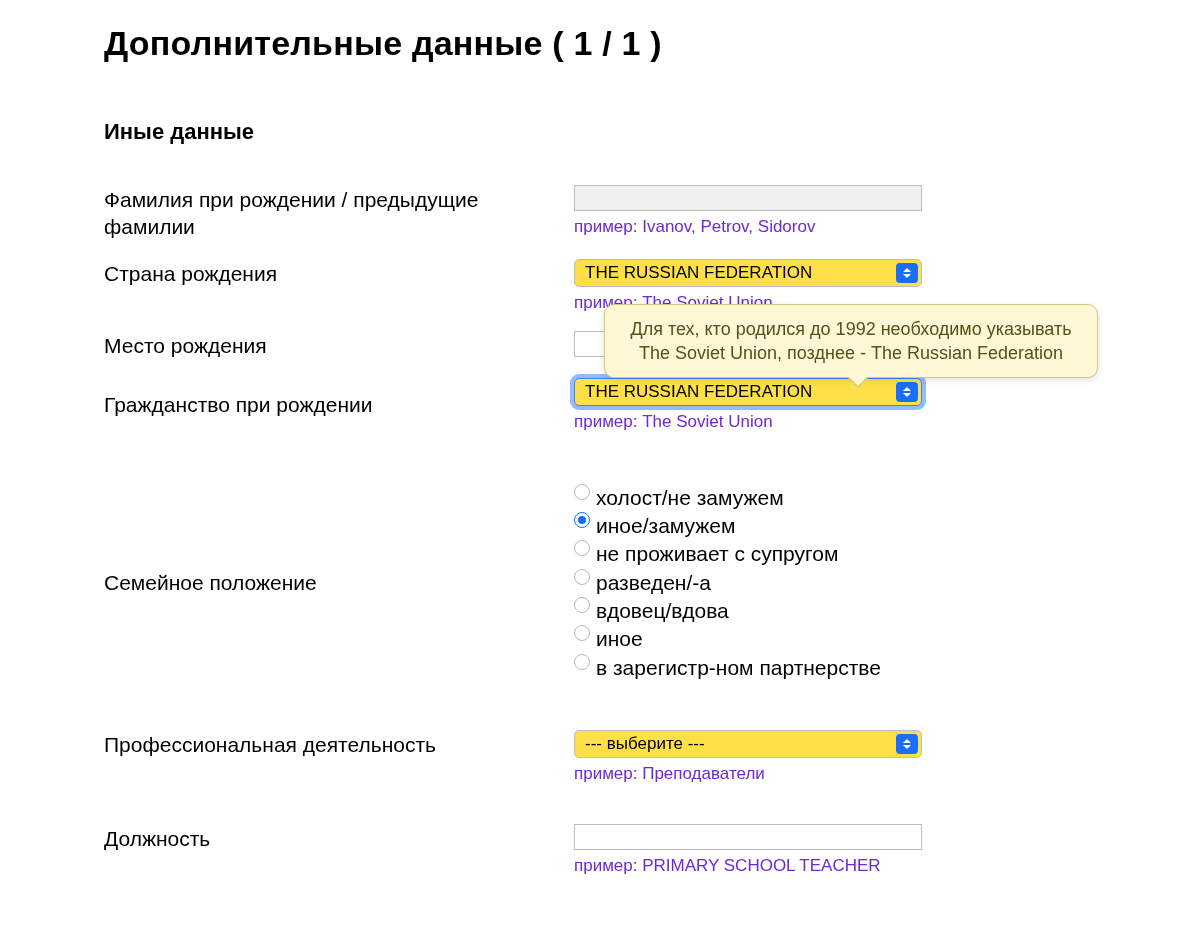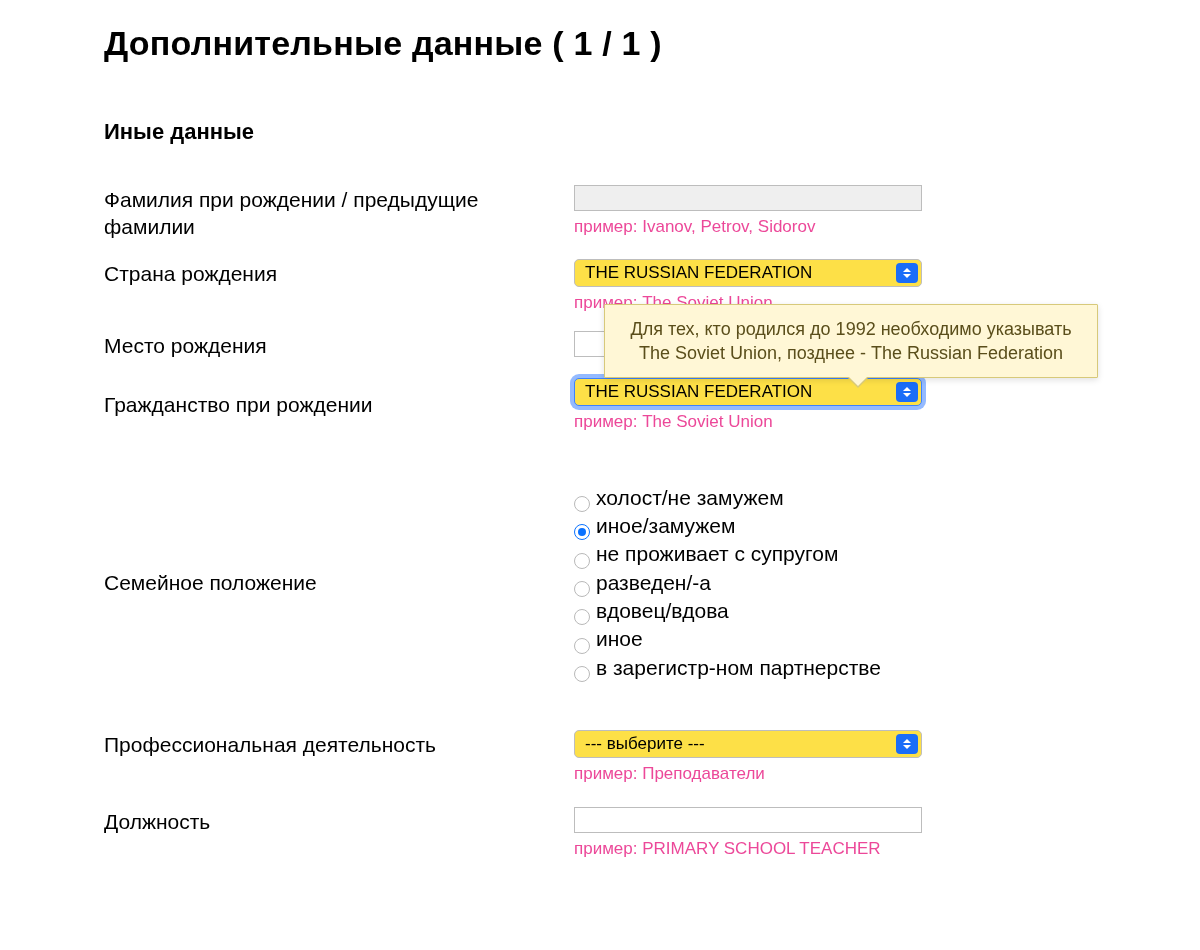--- a/index.html
+++ b/index.html
@@ -37,21 +37,21 @@
     flex: 0 0 470px;
     font-size: 21px;
     line-height: 1.28;
     padding-top: 2px;
   }
   .input-col {
     flex: 0 0 auto;
     position: relative;
   }
   .hint {
-    color: #ec4899;
+    color: #6d28d9;
     font-size: 17px;
     margin-top: 6px;
   }
   input.text-input {
     width: 348px;
     height: 26px;
     border: 1px solid #bdbdbd;
     background: #fff;
     font-size: 16px;
     padding: 2px 6px;
@@ -97,21 +97,21 @@
     content: "";
     width: 0; height: 0;
     border-left: 4px solid transparent;
     border-right: 4px solid transparent;
   }
   .select .caret::before { border-bottom: 4px solid #fff; margin-bottom: 2px; }
   .select .caret::after  { border-top: 4px solid #fff; }
 
   .radio-group .radio-item {
     display: flex;
-    align-items: flex-end;
+    align-items: flex-start;
     font-size: 21px;
     line-height: 1.35;
     gap: 6px;
   }
   .radio {
     width: 16px;
     height: 16px;
     border: 1.6px solid #b9b9b9;
     border-radius: 50%;
     flex: 0 0 16px;
@@ -135,21 +135,21 @@
   }
 
   
   .tooltip {
     position: absolute;
     left: 500px;
     top: 0;
     width: 494px;
     background: #fff7d6;
     border: 1px solid #d7c97a;
-    border-radius: 1px;
+    border-radius: 10px;
     box-shadow: 0 2px 6px rgba(0,0,0,0.12);
     color: #5a4e1b;
     font-size: 18px;
     line-height: 1.35;
     padding: 12px 18px;
     text-align: center;
     z-index: 5;
   }
   .tooltip::after {
     content: "";
@@ -254,21 +254,21 @@
           <span class="radio"></span>
           <span>иное</span>
         </div>
         <div class="radio-item">
           <span class="radio"></span>
           <span>в зарегистр-ном партнерстве</span>
         </div>
       </div>
   </div>
 
-  <div class="row" style="margin-bottom:23px;">
+  <div class="row" style="margin-bottom:40px;">
     <div class="label-col">Профессиональная деятельность</div>
     <div class="input-col">
       <div class="select">
         <span>--- выберите ---</span>
         <span class="caret"></span>
       </div>
       <div class="hint">пример: Преподаватели</div>
     </div>
   </div>
 

